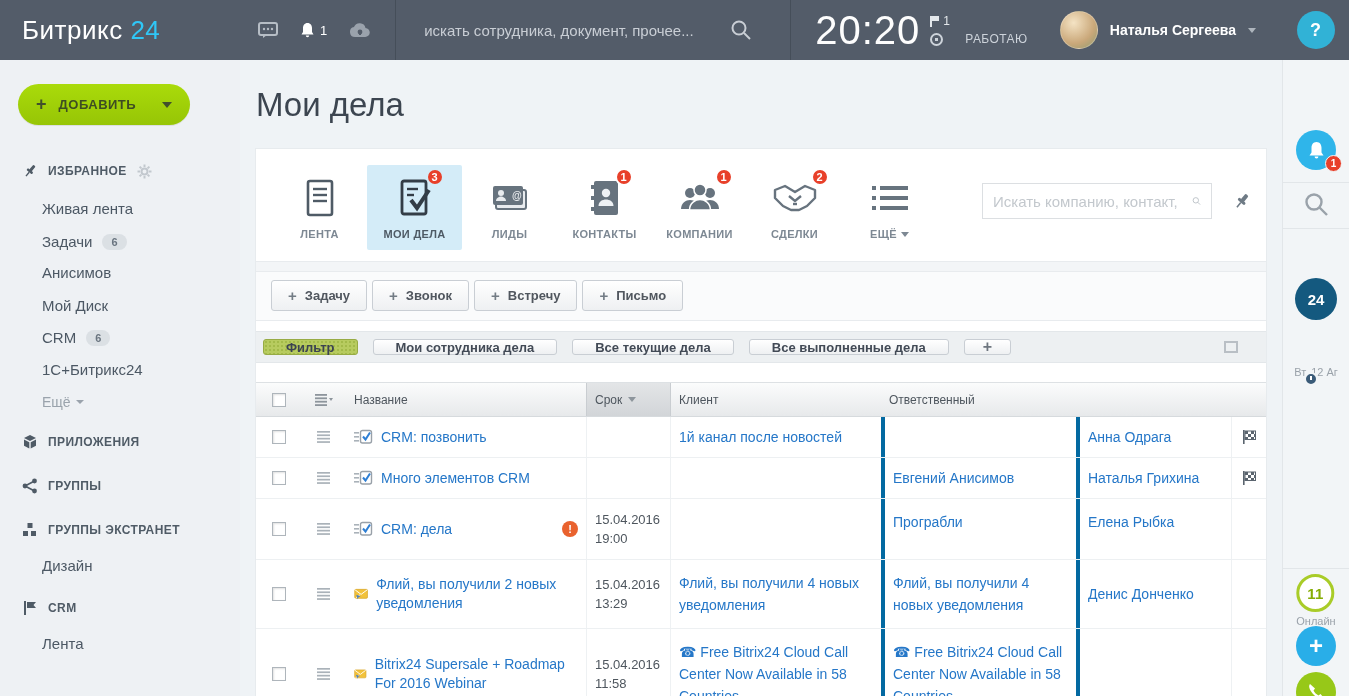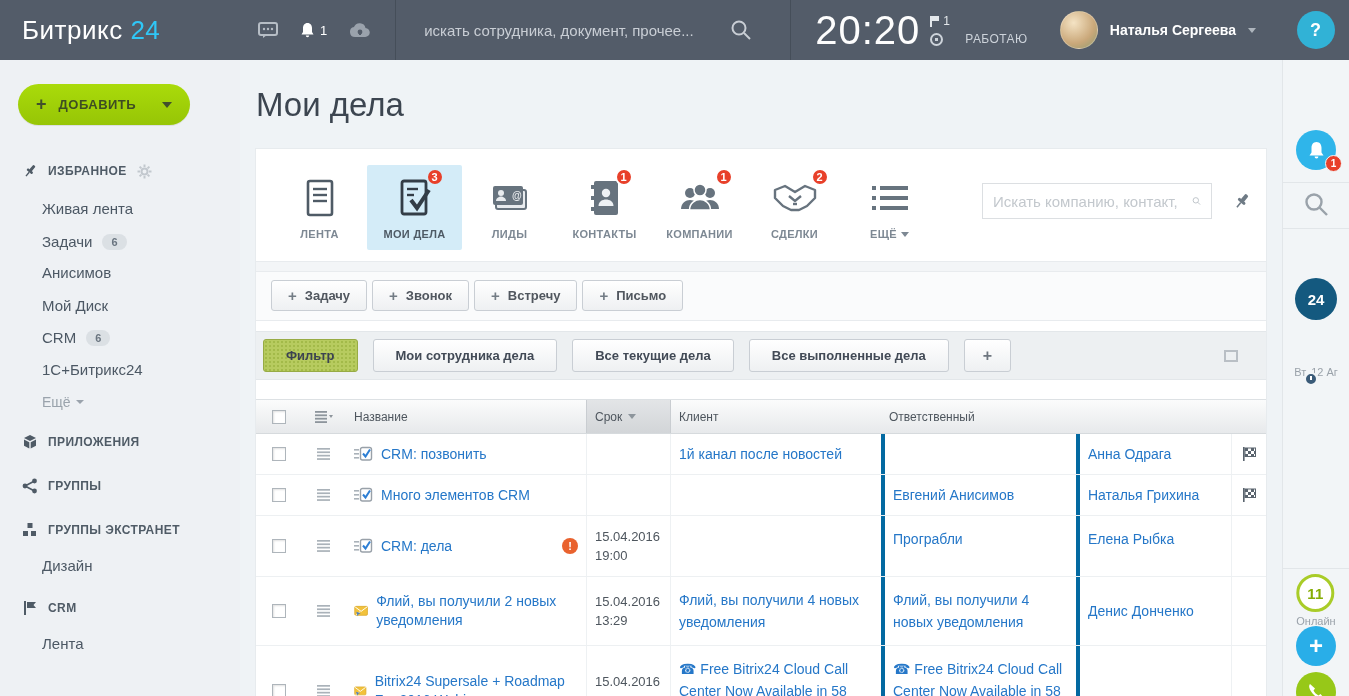--- a/index.html
+++ b/index.html
@@ -66,21 +66,21 @@
 
   
   .subband { height:10px; background:#f3f5f7; border-bottom:1px solid #e8ebee; }
   .action-row { background:#fafbfc; padding:8px 0 9px 15px; border-bottom:1px solid #e8ebee; display:flex; gap:5px; }
   .btn { display:inline-flex; align-items:center; gap:8px; height:31px; padding:0 16px; background:linear-gradient(#ffffff,#eef0f2); border:1px solid #c9ced4; border-radius:3px; font-size:13px; font-weight:bold; color:#51575f; cursor:pointer; }
   .btn .bplus { color:#737c85; font-size:15px; font-weight:bold; }
   .gap-white { height:10px; background:#fff; }
 
   
   .filter-row { margin:0; background:#edf0f2; border-top:1px solid #e3e7ea; border-bottom:1px solid #e3e7ea; padding:7px 10px 7px 7px; display:flex; align-items:center; gap:15px; }
-  .fbtn { height:33px; padding:0 22px; display:inline-flex; align-items:center; background:linear-gradient(#ffffff,#eef0f2); border:1px solid #c9ced4; border-radius:3px; font-size:13px; font-weight:bold; color:#424a56; cursor:pointer; }
+  .fbtn { height:16px; padding:0 22px; display:inline-flex; align-items:center; background:linear-gradient(#ffffff,#eef0f2); border:1px solid #c9ced4; border-radius:3px; font-size:13px; font-weight:bold; color:#424a56; cursor:pointer; }
   .fbtn.active { background:#b7cb5f; background-image:radial-gradient(#a3ba49 1px, rgba(0,0,0,0) 1px); background-size:4px 4px; border-color:#97ab45; color:#3c4351; }
   .fbtn.plus { padding:0 18px; font-size:16px; color:#6e767f; }
   .view-toggle { margin-left:auto; width:14px; height:12px; border:2px solid #b9bfc5; cursor:pointer; margin-right:18px; }
   .gap-white2 { height:19px; background:#fff; }
 
   
   .grid { display:grid; grid-template-columns:45px 45px 240px 85px 210px 195px 155px 35px; }
   .ghead { background:linear-gradient(#fbfcfc,#e7e9eb); border-top:1px solid #dde1e4; border-bottom:1px solid #d6dadd; }
   .ghead > div { height:33px; display:flex; align-items:center; font-size:12px; color:#4e565e; padding:0 8px; }
   .ghead .sorted { background:linear-gradient(#e3e5e7,#d2d5d8); border-left:1px solid #c9cdd1; border-right:1px solid #c9cdd1; gap:6px; }

